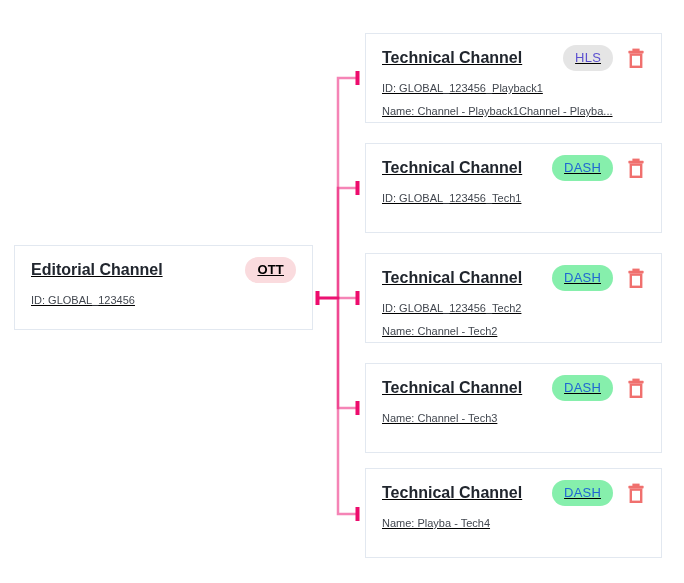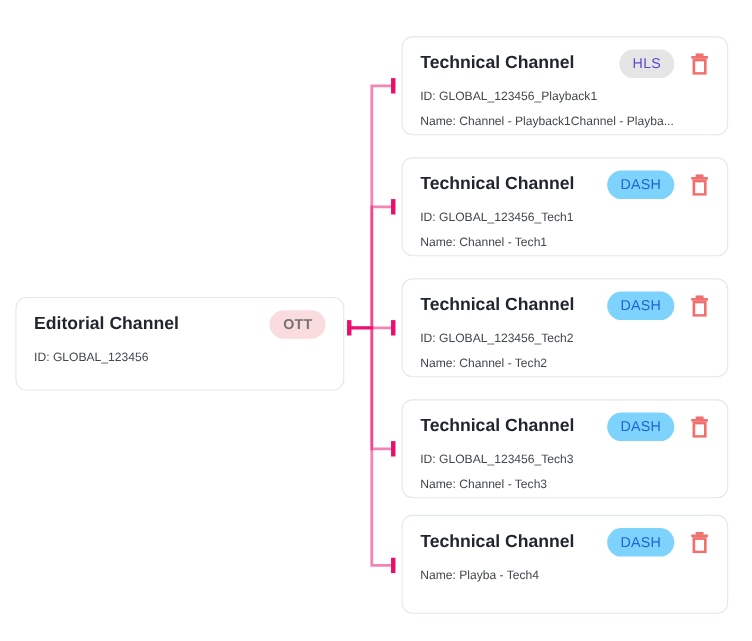--- a/index.html
+++ b/index.html
@@ -19,27 +19,28 @@
     position: absolute;
     left: 0;
     top: 0;
     pointer-events: none;
   }
   .card {
     position: absolute;
     box-sizing: border-box;
     background: #ffffff;
     border: 1px solid #e2e8f0;
-    border-radius: 10px;
+    border-radius: 0;
     padding: 11px 16px 12px 16px;
     z-index: 2;
+    text-decoration: underline;
   }
   .card--editorial {
     left: 14px;
-    top: 270px;
+    top: 245px;
     width: 299px;
     height: 85px;
   }
   .card--tech {
     left: 365px;
     width: 297px;
     height: 90px;
   }
   .t0 { top: 33px; }
   .t1 { top: 143px; }
@@ -64,22 +65,22 @@
   .badge {
     flex: 0 0 auto;
     font-size: 13px;
     font-weight: 500;
     line-height: 1.2;
     padding: 5px 12px;
     border-radius: 999px;
     letter-spacing: 0.2px;
   }
   .badge--hls  { background: #e5e5e5; color: #5c50d0; }
-  .badge--dash { background: #7dd3fc; color: #2067d2; }
-  .badge--ott  { background: #fadbde; color: #737373; font-weight: 700; }
+  .badge--dash { background: #86efac; color: #2067d2; }
+  .badge--ott  { background: #fadbde; color: #000000; font-weight: 700; }
   .trash-btn {
     flex: 0 0 auto;
     background: none;
     border: none;
     padding: 0;
     margin: 0;
     cursor: pointer;
     display: flex;
     align-items: center;
     justify-content: center;
@@ -146,21 +147,20 @@
       <span class="badge badge--dash">DASH</span>
       <button class="trash-btn">
         <svg width="18" height="20" viewBox="0 0 18 20">
           <rect x="5.4" y="0.6" width="7.2" height="2.6" fill="#f0706e"></rect>
           <rect x="1.4" y="2.8" width="15.2" height="2.6" rx="0.6" fill="#f0706e"></rect>
           <rect x="3.8" y="6.6" width="10.4" height="12.2" fill="none" stroke="#f0706e" stroke-width="2.4"></rect>
         </svg>
       </button>
     </div>
     <div class="meta">ID: GLOBAL_123456_Tech1</div>
-    <div class="meta">Name: Channel - Tech1</div>
   </div>
 
   <div class="card card--tech t2">
     <div class="card-head">
       <h2 class="card-title">Technical Channel</h2>
       <span class="badge badge--dash">DASH</span>
       <button class="trash-btn">
         <svg width="18" height="20" viewBox="0 0 18 20">
           <rect x="5.4" y="0.6" width="7.2" height="2.6" fill="#f0706e"></rect>
           <rect x="1.4" y="2.8" width="15.2" height="2.6" rx="0.6" fill="#f0706e"></rect>
@@ -177,21 +177,20 @@
       <h2 class="card-title">Technical Channel</h2>
       <span class="badge badge--dash">DASH</span>
       <button class="trash-btn">
         <svg width="18" height="20" viewBox="0 0 18 20">
           <rect x="5.4" y="0.6" width="7.2" height="2.6" fill="#f0706e"></rect>
           <rect x="1.4" y="2.8" width="15.2" height="2.6" rx="0.6" fill="#f0706e"></rect>
           <rect x="3.8" y="6.6" width="10.4" height="12.2" fill="none" stroke="#f0706e" stroke-width="2.4"></rect>
         </svg>
       </button>
     </div>
-    <div class="meta">ID: GLOBAL_123456_Tech3</div>
     <div class="meta">Name: Channel - Tech3</div>
   </div>
 
   <div class="card card--tech t4">
     <div class="card-head">
       <h2 class="card-title">Technical Channel</h2>
       <span class="badge badge--dash">DASH</span>
       <button class="trash-btn">
         <svg width="18" height="20" viewBox="0 0 18 20">
           <rect x="5.4" y="0.6" width="7.2" height="2.6" fill="#f0706e"></rect>

